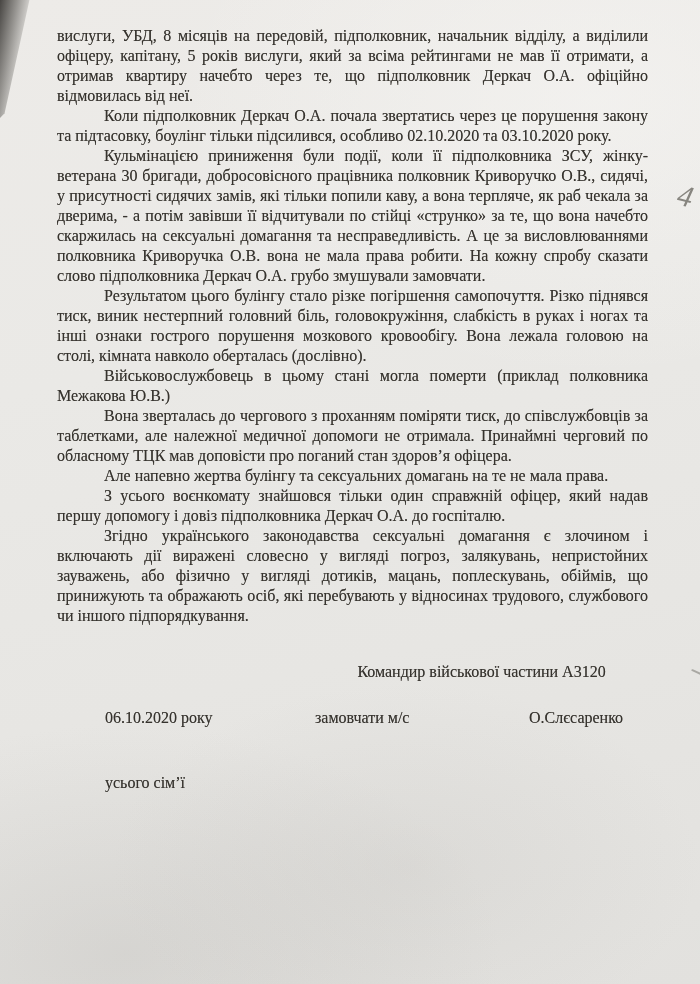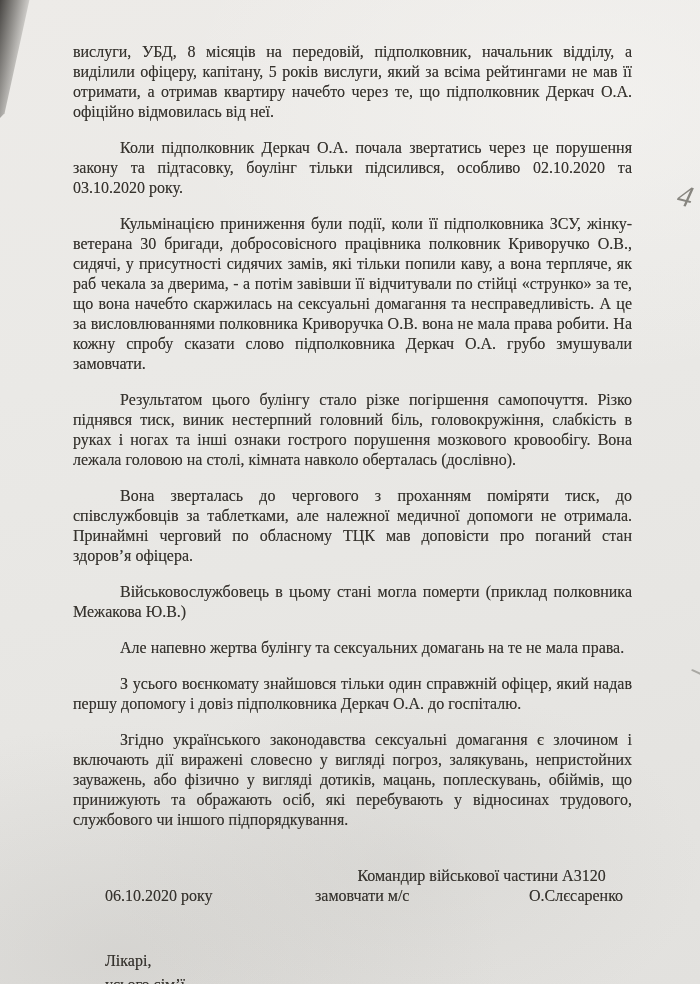--- a/index.html
+++ b/index.html
@@ -38,35 +38,35 @@
     position: absolute;
     left: 57px;
     top: 26px;
     width: 591px;
     color: #36332e;
     font-size: 16px;
     line-height: 20px;
     text-shadow: 0 0 0.5px rgba(54,51,46,0.55);
   }
   p.para {
-    margin: 16px;
+    margin: 0;
     text-align: justify;
     text-indent: 47px;
   }
   p.para.no-indent {
     text-indent: 0;
   }
   .sig-commander {
     margin-top: 36px;
     margin-left: 258px;
     text-align: center;
   }
   .sig-row {
     position: relative;
-    margin-top: 0;
+    margin-top: 26px;
     height: 21px;
   }
   .sig-date   { position: absolute; left: 48px;  white-space: nowrap; }
   .sig-rank   { position: absolute; left: 258px; white-space: nowrap; }
   .sig-name   { position: absolute; left: 472px; white-space: nowrap; }
   .recipients {
     margin-top: 42px;
     margin-left: 48px;
     line-height: 23.5px;
   }
@@ -106,33 +106,32 @@
   <div class="handwritten">4</div>
 
   <div class="edge-mark"></div>
 
   <div class="doc">
 
     <p class="para no-indent">вислуги, УБД, 8 місяців на передовій, підполковник, начальник відділу, а виділили офіцеру, капітану, 5 років вислуги, який за всіма рейтингами не мав її отримати, а отримав квартиру начебто через те, що підполковник Деркач О.А. офіційно відмовилась від неї.</p>
     <p class="para">Коли підполковник Деркач О.А. почала звертатись через це порушення закону та підтасовку, боулінг тільки підсилився, особливо 02.10.2020 та 03.10.2020 року.</p>
     <p class="para">Кульмінацією приниження були події, коли її підполковника ЗСУ, жінку-ветерана 30 бригади, добросовісного працівника полковник Криворучко О.В., сидячі, у присутності сидячих замів, які тільки попили каву, а вона терпляче, як раб чекала за дверима, - а потім завівши її відчитували по стійці «струнко» за те, що вона начебто скаржилась на сексуальні домагання та несправедливість. А це за висловлюваннями полковника Криворучка О.В. вона не мала права робити. На кожну спробу сказати слово підполковника Деркач О.А. грубо змушували замовчати.</p>
     <p class="para">Результатом цього булінгу стало різке погіршення самопочуття. Різко піднявся тиск, виник нестерпний головний біль, головокружіння, слабкість в руках і ногах та інші ознаки гострого порушення мозкового кровообігу. Вона лежала головою на столі, кімната навколо оберталась (дослівно).</p>
+    <p class="para">Військовослужбовець в цьому стані могла померти (приклад полковника Межакова Ю.В.)</p>
     <p class="para">Вона зверталась до чергового з проханням поміряти тиск, до співслужбовців за таблетками, але належної медичної допомоги не отримала. Принаймні черговий по обласному ТЦК мав доповісти про поганий стан здоров’я офіцера.</p>
-    <p class="para">Військовослужбовець в цьому стані могла померти (приклад полковника Межакова Ю.В.)</p>
     <p class="para">Але напевно жертва булінгу та сексуальних домагань на те не мала права.</p>
     <p class="para">З усього воєнкомату знайшовся тільки один справжній офіцер, який надав першу допомогу і довіз підполковника Деркач О.А. до госпіталю.</p>
     <p class="para">Згідно українського законодавства сексуальні домагання є злочином і включають дії виражені словесно у вигляді погроз, залякувань, непристойних зауважень, або фізично у вигляді дотиків, мацань, поплескувань, обіймів, що принижують та ображають осіб, які перебувають у відносинах трудового, службового чи іншого підпорядкування.</p>
 
     <div class="sig-commander">Командир військової частини А3120</div>
 
     <div class="sig-row">
       <span class="sig-date">06.10.2020 року</span>
       <span class="sig-rank">замовчати м/с</span>
       <span class="sig-name">О.Слєсаренко</span>
     </div>
 
     <div class="recipients">
-      <div>Лікарі,</div>
       <div>усього сім’ї</div>
     </div>
 
   </div>
 </div>
 
 </body></html>

